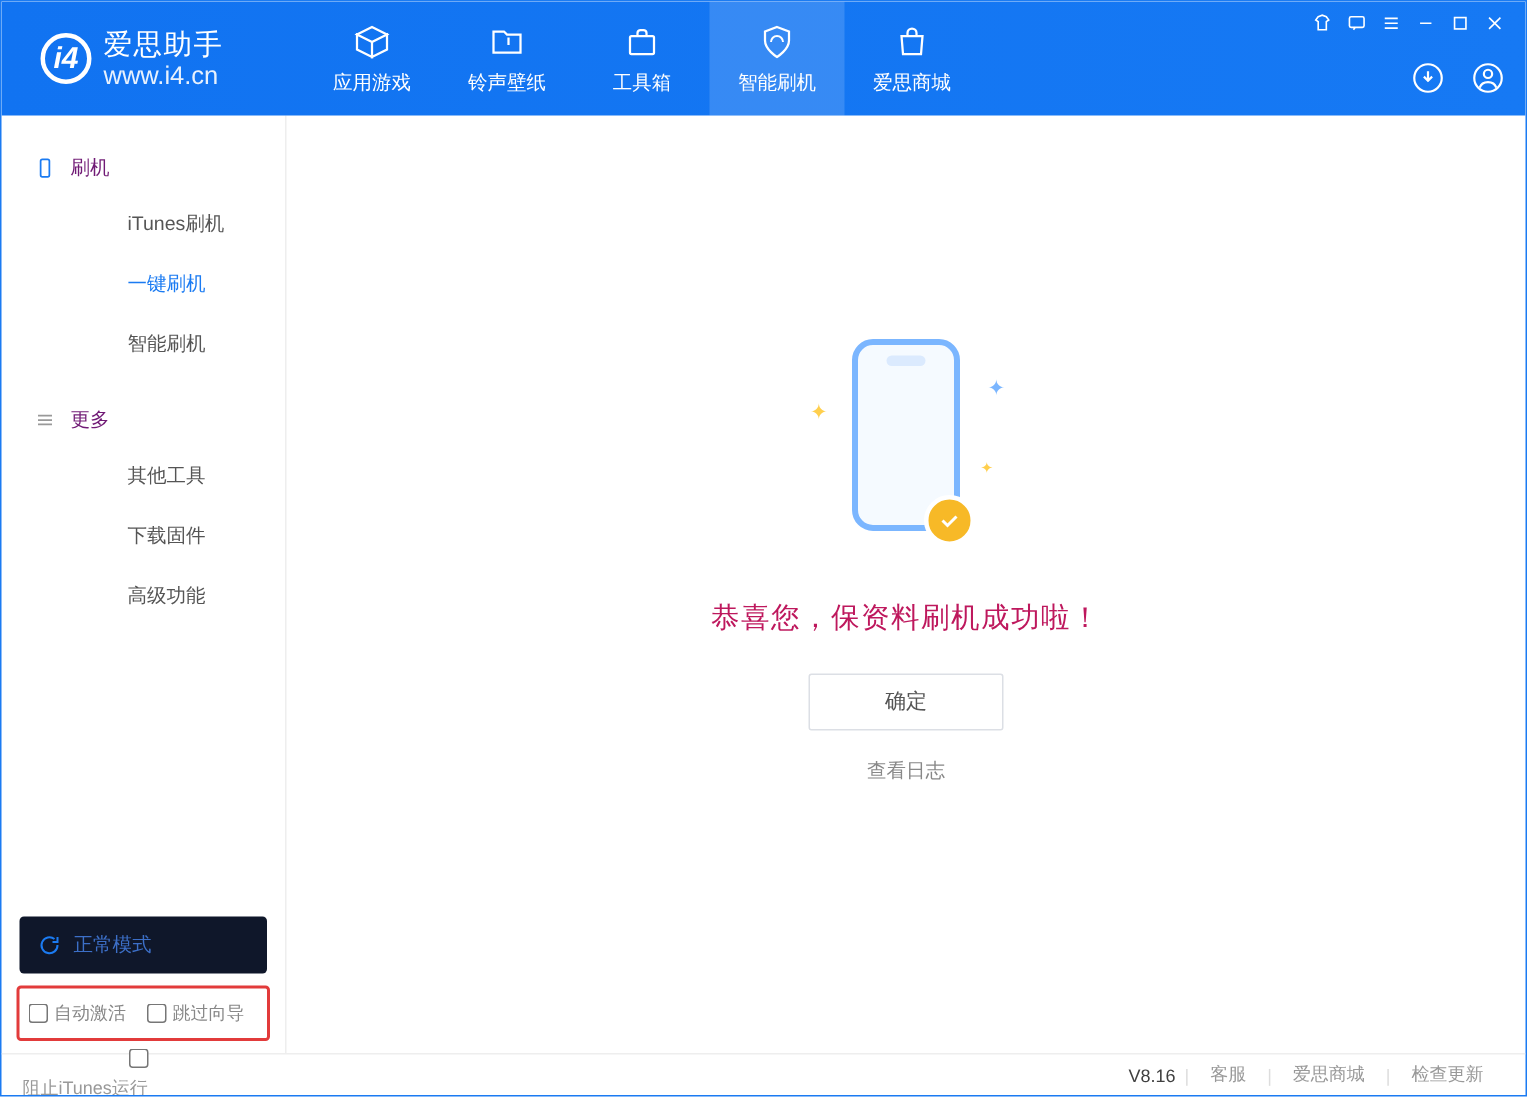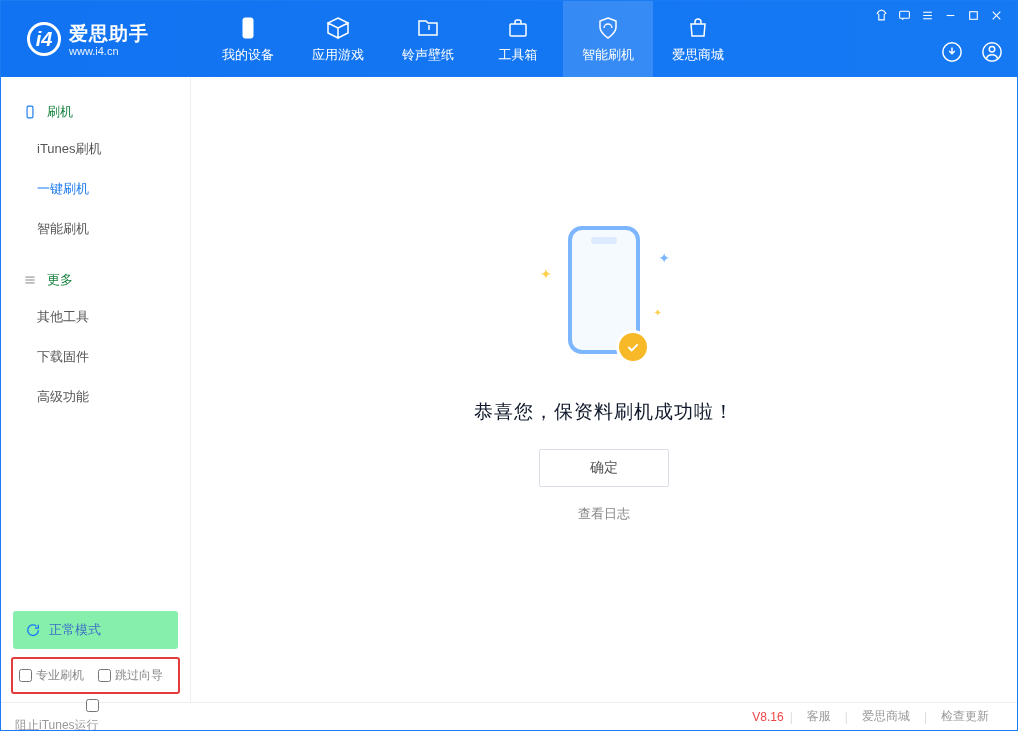--- a/index.html
+++ b/index.html
@@ -1,84 +1,76 @@
 <!DOCTYPE html>
 <html><head>
 <meta charset="utf-8">
 <style>
 * { box-sizing: border-box; margin: 0; padding: 0; }
 body { font-family: "Microsoft YaHei", Arial, sans-serif; font-size: 13px; color: #333; background: #fff; width: 1018px; height: 731px; overflow: hidden; border: 1px solid #1b7bf2; }
 .header { height: 76px; background: linear-gradient(to right, #1173f1, #1679f4); display: flex; align-items: center; padding: 0 26px; position: relative; }
 .logo-area { display: flex; align-items: center; width: 176px; }
 .logo-icon { width: 34px; height: 34px; border: 3px solid #fff; border-radius: 50%; display: flex; align-items: center; justify-content: center; color: #fff; font-weight: bold; font-size: 20px; font-style: italic; }
 .logo-text { margin-left: 8px; color: #fff; }
-.logo-text .t1 { font-size: 19px; font-weight: 700; letter-spacing: 1px; }
-.logo-text .t2 { font-size: 11px; opacity: .9; margin-top: -2px; }
+.logo-text .t1 { font-size: 19px; font-weight: 400; letter-spacing: 1px; }
+.logo-text .t2 { font-size: 17px; opacity: .9; margin-top: -2px; }
 .nav { display: flex; height: 100%; }
 .nav-item { width: 90px; height: 100%; display: flex; flex-direction: column; align-items: center; justify-content: center; color: #fff; cursor: pointer; font-size: 13px; }
 .nav-item.active { background: rgba(255,255,255,.15); }
 .nav-item .nav-icon { width: 26px; height: 26px; margin-bottom: 5px; display: flex; align-items: center; justify-content: center; }
 .nav-item .nav-icon svg { width: 24px; height: 24px; fill: #fff; stroke: #fff; }
 .header-right { position: absolute; right: 14px; top: 0; height: 100%; display: flex; flex-direction: column; justify-content: space-between; align-items: flex-end; padding: 8px 0 14px; }
 .win-controls { display: flex; gap: 10px; }
 .win-controls span, .header-icons span { cursor: pointer; color: #fff; display: inline-flex; }
 .header-icons { display: flex; gap: 18px; align-items: center; }
 .header-icons svg { width: 22px; height: 22px; }
 .body-area { display: flex; height: calc(100% - 76px - 28px); }
 .sidebar { width: 190px; border-right: 1px solid #eee; display: flex; flex-direction: column; }
 .side-menu { flex: 1; padding-top: 18px; overflow: auto; }
-.side-group { padding: 8px 22px; display: flex; align-items: center; gap: 10px; color: #15803d; font-weight: 500; }
+.side-group { padding: 8px 22px; display: flex; align-items: center; gap: 10px; color: #701a75; font-weight: 500; }
 .side-group svg { width: 14px; height: 14px; }
-.side-item { padding: 11px 22px 11px 36px; color: #555; cursor: pointer; }
+.side-item { padding: 11px 22px 11px 84px; color: #555; cursor: pointer; }
 .side-item.active { color: #1b7bf2; }
-.mode-box { margin: 12px 12px 8px; background: #86efac; border-radius: 3px; padding: 10px 12px; display: flex; align-items: center; gap: 8px; color: #3c6fc7; font-size: 13px; }
+.mode-box { margin: 12px 12px 8px; background: #0f172a; border-radius: 3px; padding: 10px 12px; display: flex; align-items: center; gap: 8px; color: #3c6fc7; font-size: 13px; }
 .mode-box svg { width: 16px; height: 16px; }
 .device-box { margin: 0 12px 10px; background: #f4f7fc; border-radius: 3px; padding: 10px 12px; color: #3c6fc7; font-size: 13px; }
 .device-box .dname { display: flex; align-items: center; gap: 8px; font-weight: 500; }
 .device-box .badge { display: inline-block; margin: 6px 0 3px 22px; padding: 1px 10px; border: 1px solid #bcd3f3; border-radius: 10px; font-size: 11px; color: #4a80d6; }
 .device-box .dtype { margin-left: 22px; font-size: 11px; color: #a8b6cb; }
 .opts { border: 2px solid #e23b3b; border-radius: 3px; margin: 0 10px 8px; padding: 8px 6px; display: flex; gap: 14px; font-size: 12px; color: #888; }
 .opts label { display: flex; align-items: center; gap: 4px; cursor: pointer; }
 .opts input { width: 13px; height: 13px; }
 .main { flex: 1; position: relative; display: flex; flex-direction: column; align-items: center; justify-content: center; }
 .phone-illust { width: 72px; height: 128px; border: 4px solid #7bb6ff; border-radius: 14px; position: relative; background: #f5faff; margin-top: -30px; }
 .phone-illust::before { content: ""; position: absolute; top: 7px; left: 50%; transform: translateX(-50%); width: 26px; height: 7px; background: #dbeafe; border-radius: 4px; }
 .phone-check { position: absolute; right: -14px; bottom: -14px; width: 34px; height: 34px; background: #f7b927; border-radius: 50%; border: 3px solid #fff; display: flex; align-items: center; justify-content: center; }
 .phone-check svg { width: 16px; height: 16px; }
 .sparkle { position: absolute; color: #ffcf4d; font-size: 14px; }
-.success-text { margin-top: 45px; font-size: 19px; color: #0f172a; letter-spacing: 1px; text-align: right; }
+.success-text { margin-top: 45px; font-size: 19px; color: #be185d; letter-spacing: 1px; text-align: right; }
 .ok-btn { margin-top: 24px; padding: 9px 50px; border: 1px solid #dcdfe5; background: #fff; color: #555; font-size: 14px; cursor: pointer; border-radius: 2px; }
 .log-link { margin-top: 18px; color: #888; font-size: 13px; cursor: pointer; }
 .footer { height: 28px; border-top: 1px solid #eee; display: flex; align-items: center; padding: 0 14px; font-size: 12px; color: #999; }
 .footer label { display: flex; align-items: flex-end; gap: 5px; cursor: pointer; flex-direction: column; }
 .footer .spacer { flex: 1; }
 .footer .flink { margin: 0 14px; cursor: pointer; }
 .footer .sep { color: #ddd; }
-.footer .ver { color: #ef4444; margin-right: 6px; }
+.footer .ver { color: #404040; margin-right: 6px; }
 </style>
 </head>
 <body>
 
 <div class="header">
   <div class="logo-area">
     <div class="logo-icon">i4</div>
     <div class="logo-text">
       <div class="t1">爱思助手</div>
       <div class="t2">www.i4.cn</div>
     </div>
   </div>
   <div class="nav">
-    <div class="nav-item">
-      <span class="nav-icon">
-          <svg viewBox="0 0 24 24">
-            <rect x="7" y="2" width="10" height="20" rx="2" fill="#fff"></rect>
-          </svg>
-        </span>
-      <span>我的设备</span>
-    </div>
     <div class="nav-item">
       <span class="nav-icon">
           <svg viewBox="0 0 24 24">
             <path d="M12 2 L22 7 L12 12 L2 7 Z M2 7 L2 17 L12 22 L12 12 Z M22 7 L22 17 L12 22 L12 12 Z" fill="none" stroke="#fff" stroke-width="1.5"></path>
           </svg>
         </span>
       <span>应用游戏</span>
     </div>
     <div class="nav-item">
       <span class="nav-icon">
@@ -198,21 +190,21 @@
     </div>
     <div class="mode-box">
       <svg viewBox="0 0 24 24" fill="none" stroke="#1b7bf2" stroke-width="2">
           <path d="M20 12 a8 8 0 1 1-3-6 M20 4 v5 h-5"></path>
         </svg>
       <span>正常模式</span>
     </div>
     <div class="opts">
       <label>
           <input type="checkbox" style="">
-          <span>专业刷机</span>
+          <span>自动激活</span>
         </label>
       <label>
           <input type="checkbox" style="">
           <span>跳过向导</span>
         </label>
     </div>
   </div>
 
   <div class="main">
     <div style="position:relative">

